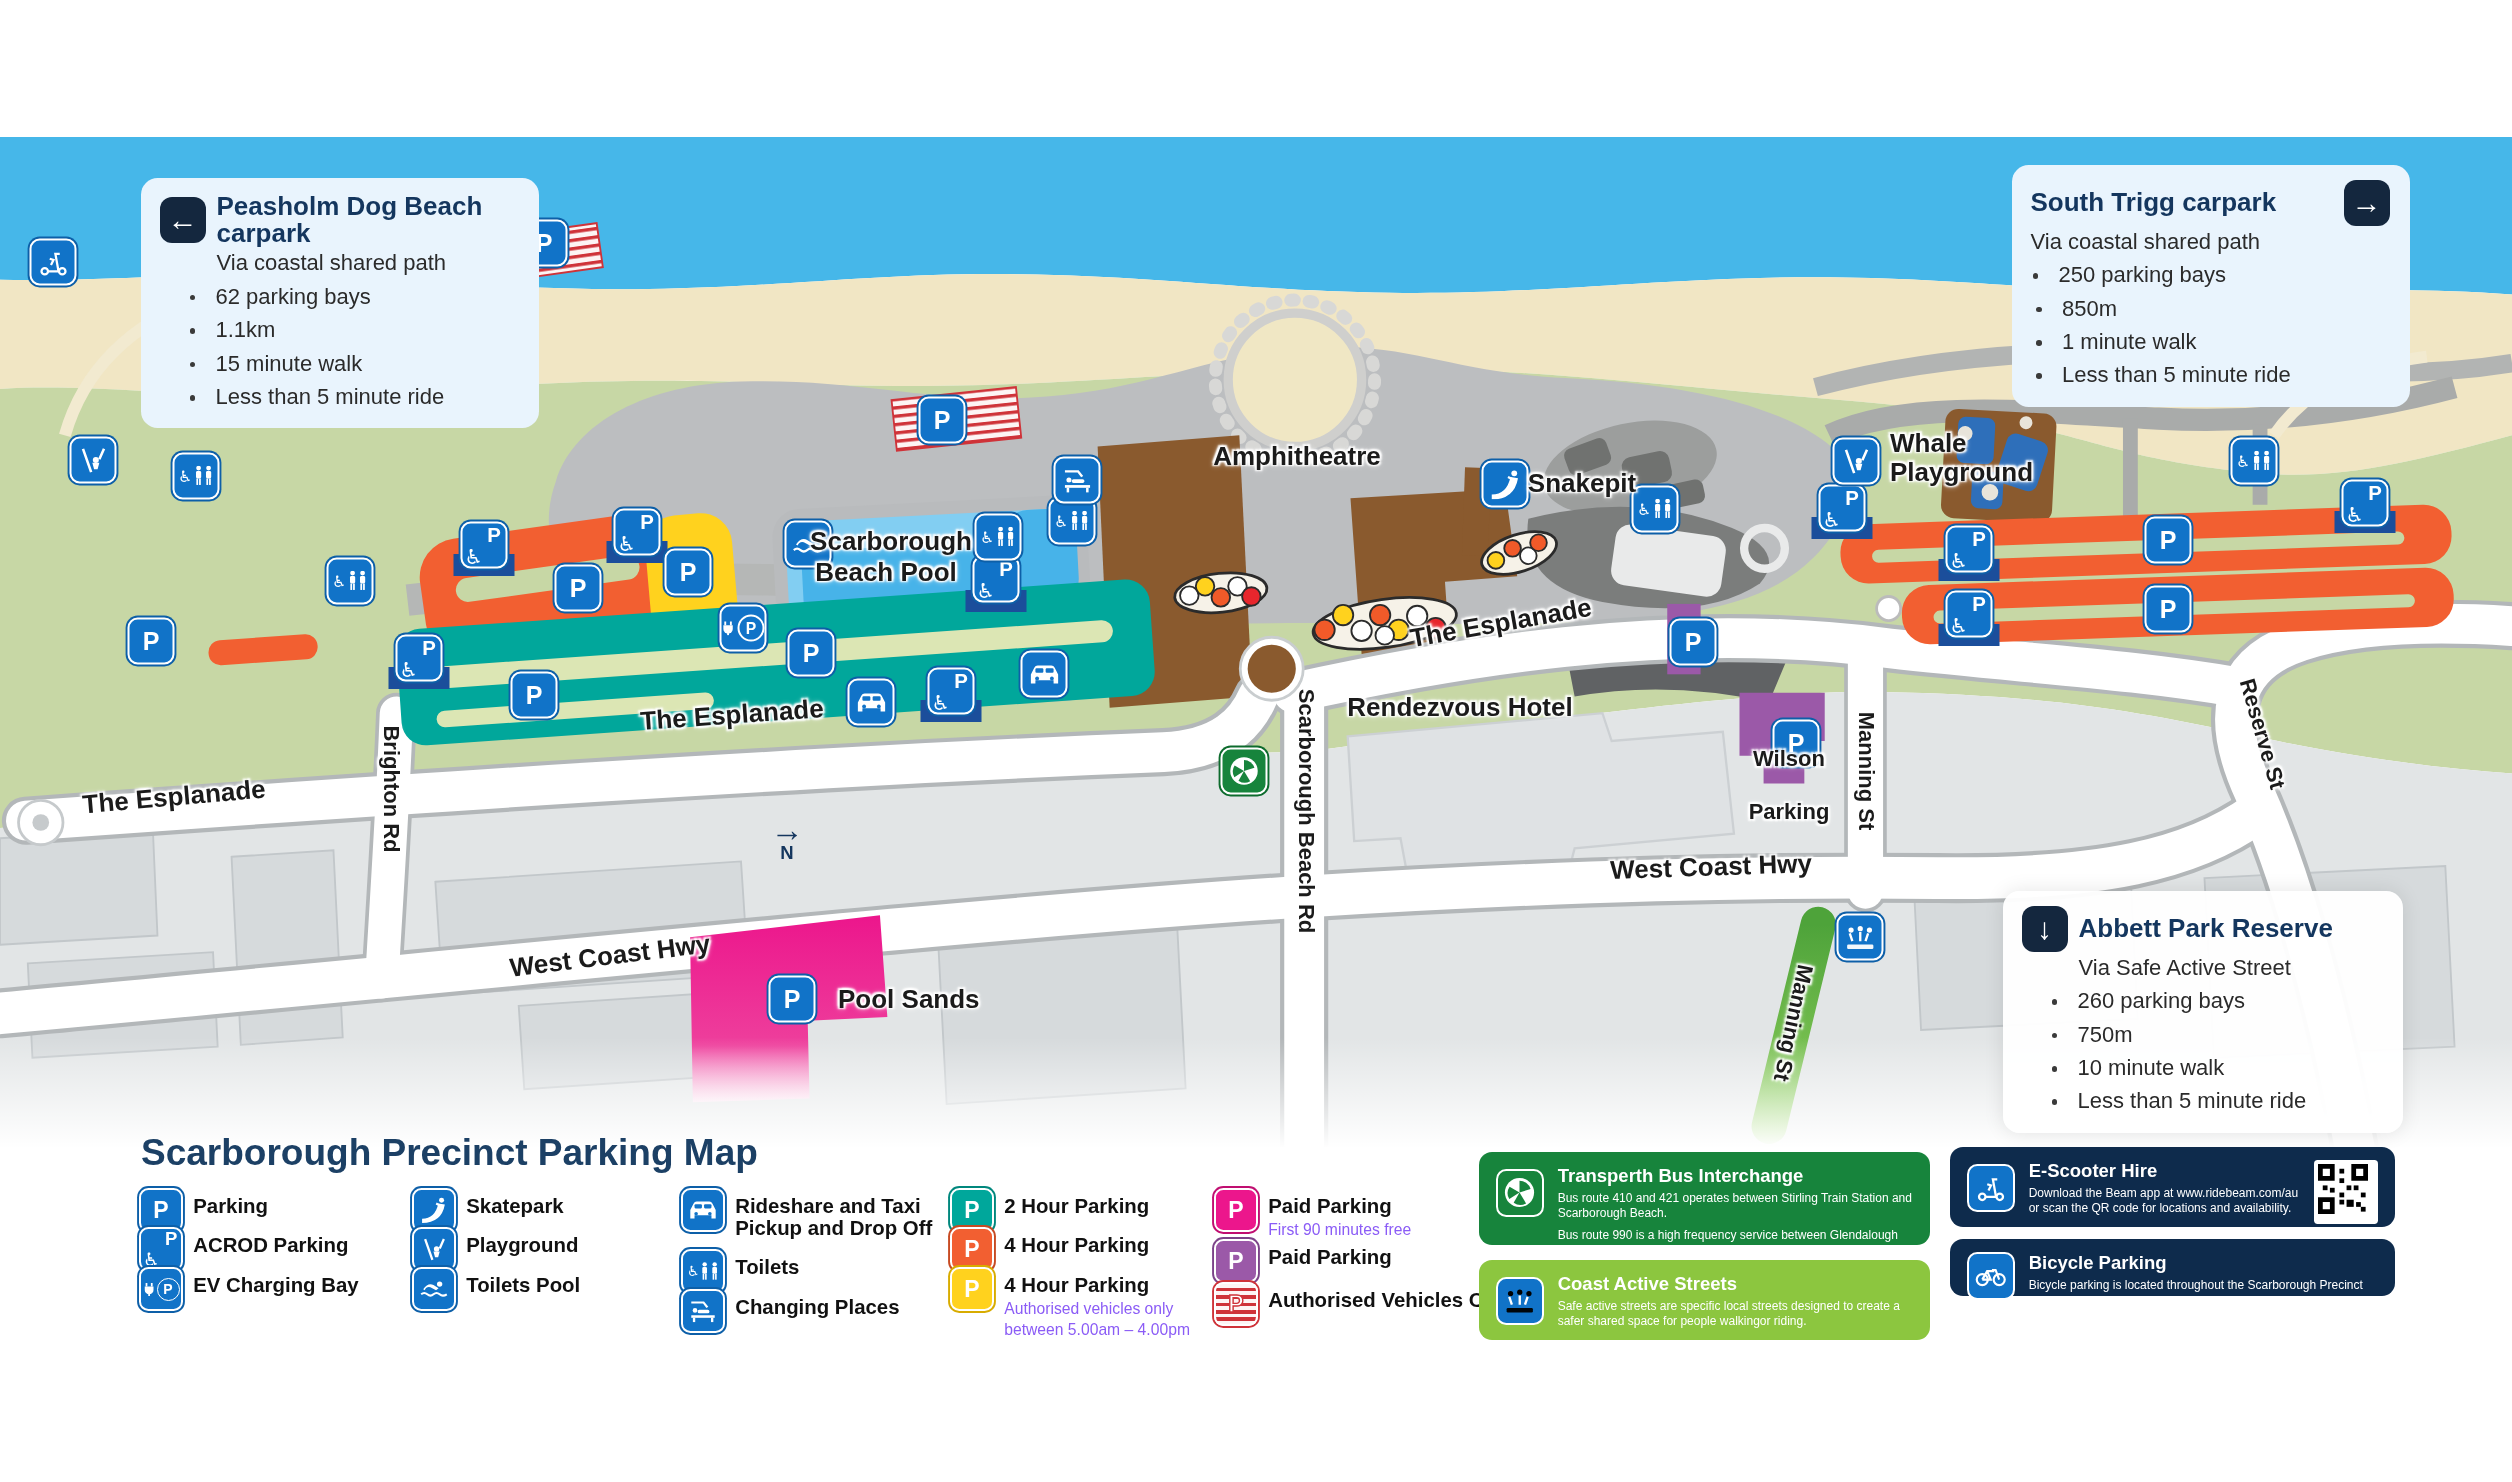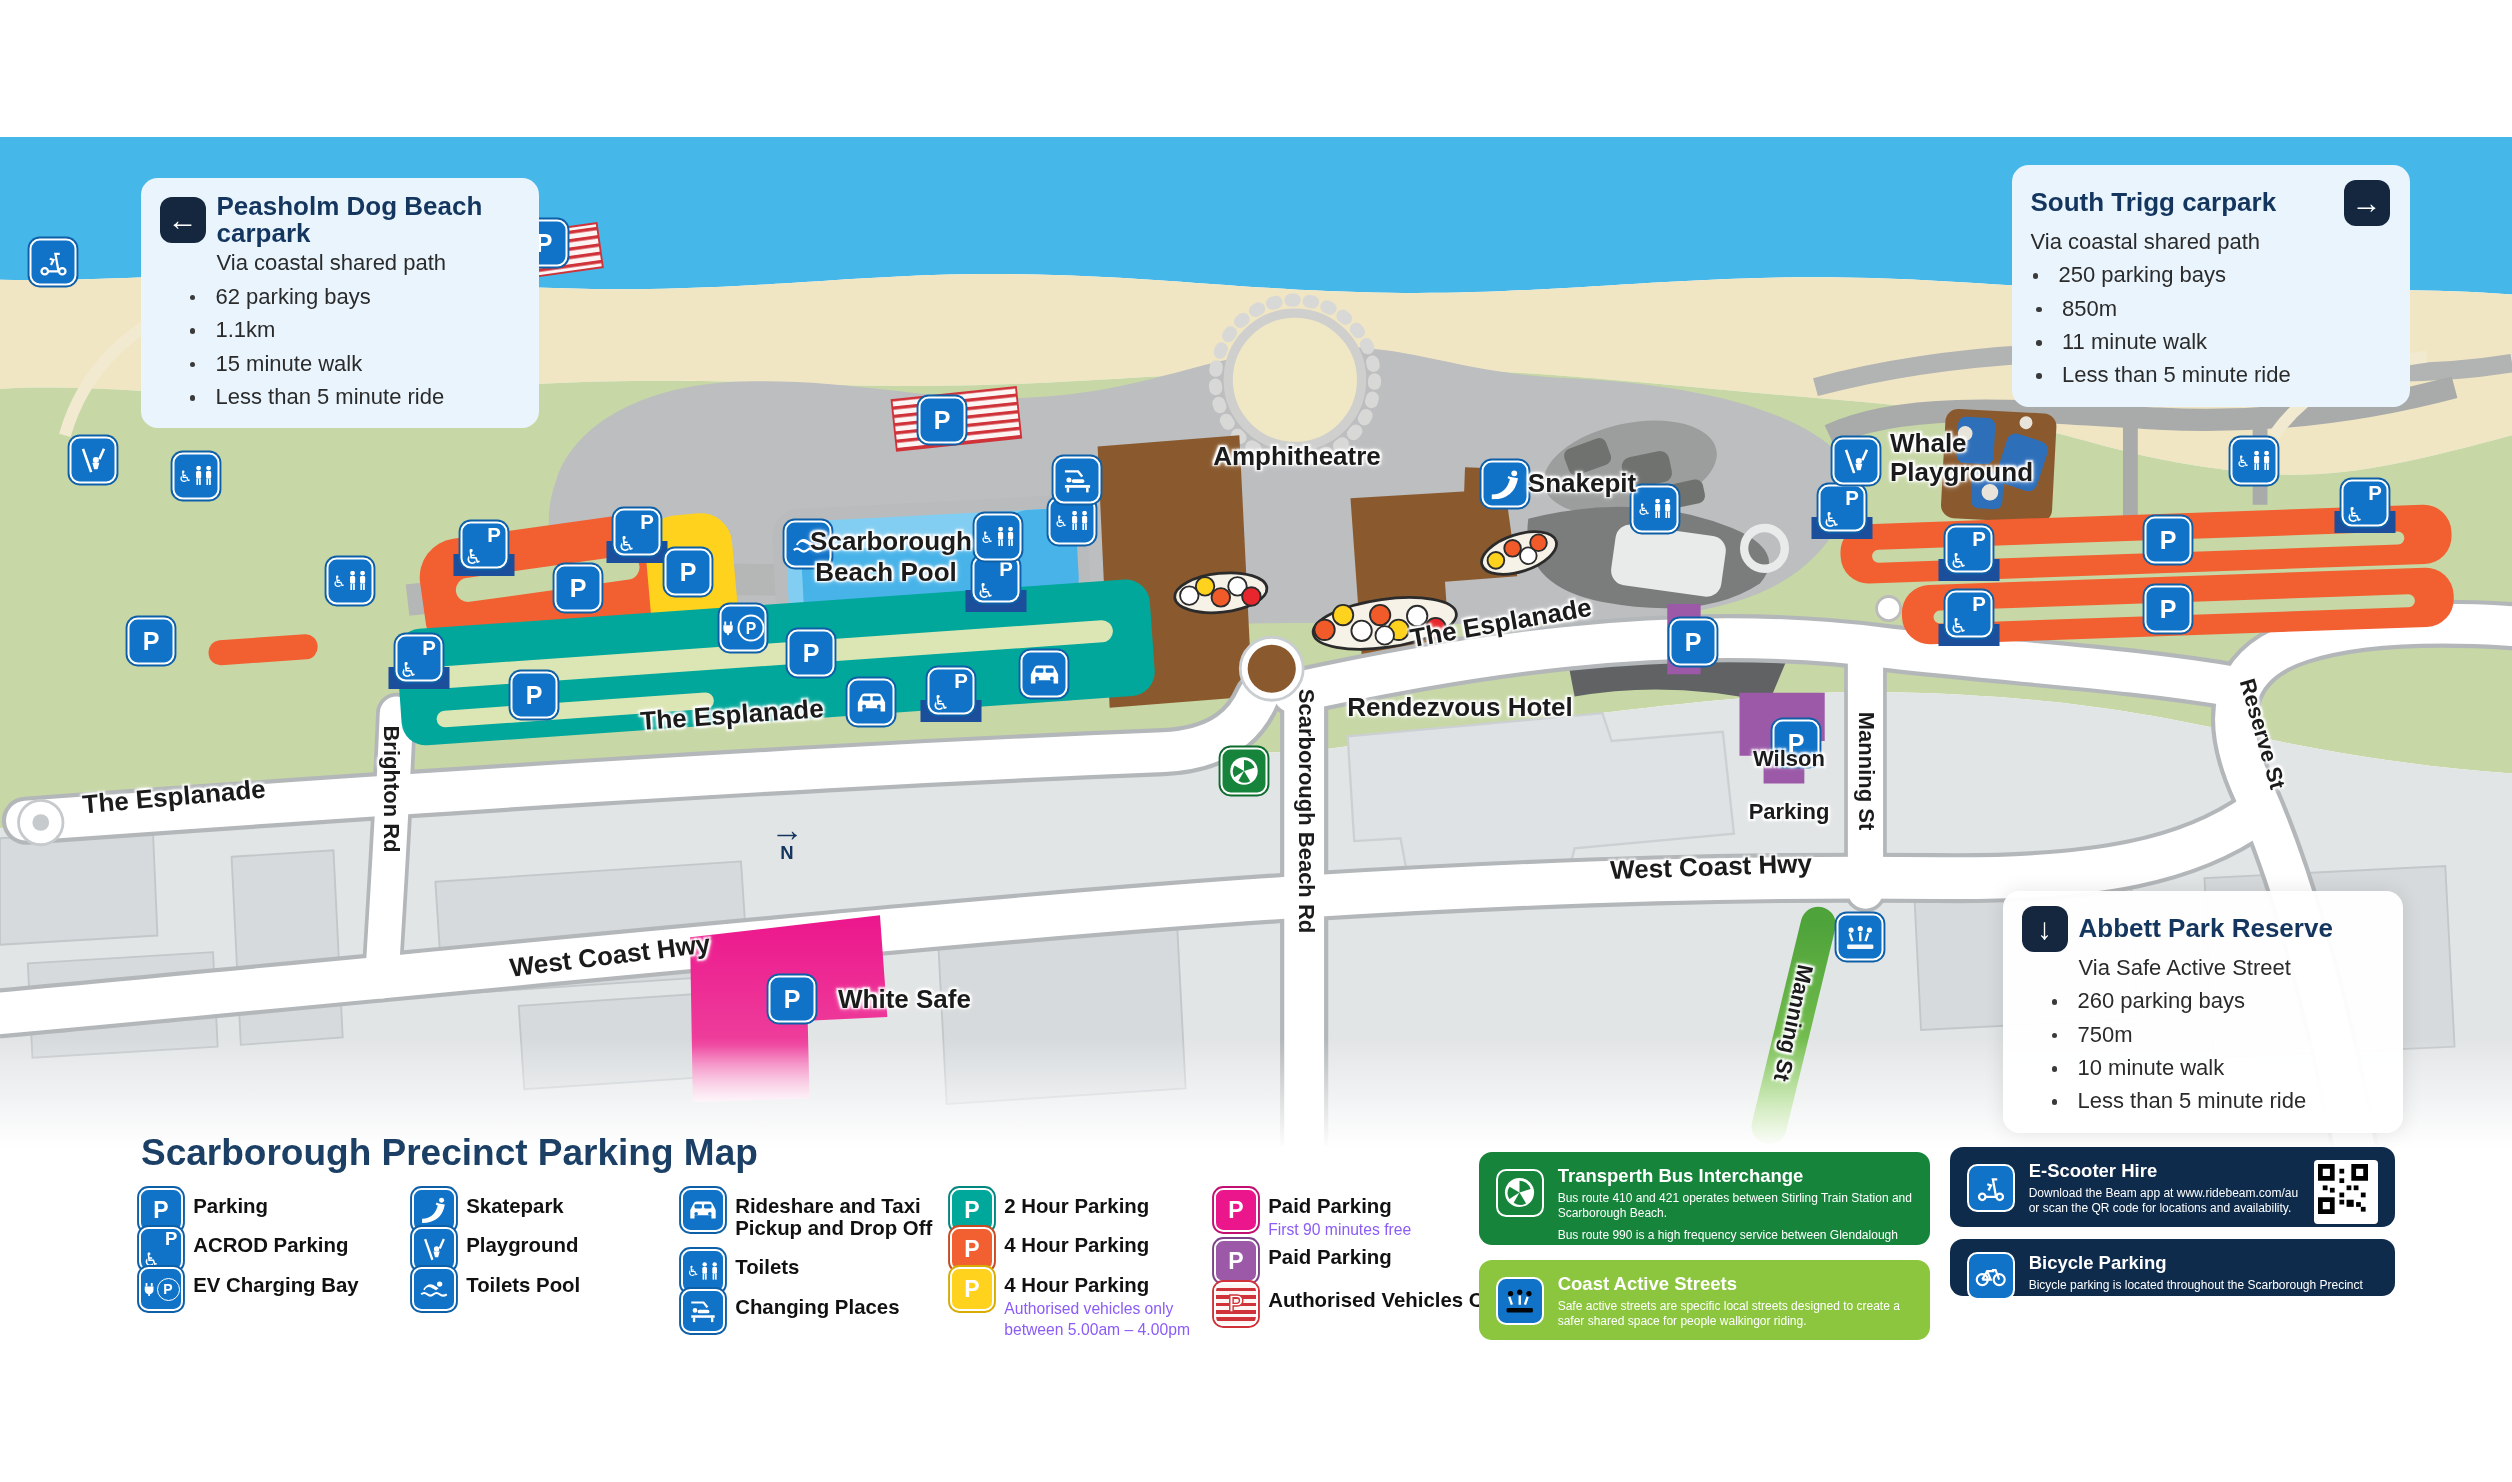--- a/index.html
+++ b/index.html
@@ -548,21 +548,21 @@
 <div class="mlab" style="left:1501px;top:623px;--r:-10deg">The Esplanade</div>
 <div class="mlab" style="left:1460px;top:707px">Rendezvous Hotel</div>
 <div class="mlab vert sm" style="left:1306px;top:811px">Scarborough Beach Rd</div>
 <div class="mlab" style="left:610px;top:956px;--r:-7deg">West Coast Hwy</div>
 <div class="mlab" style="left:1711px;top:867px;--r:-2deg">West Coast Hwy</div>
 <div class="mlab sm" style="left:1789px;top:759px">Wilson</div>
 <div class="mlab sm" style="left:1789px;top:812px">Parking</div>
 <div class="mlab vert sm" style="left:1866px;top:771px">Manning St</div>
 <div class="mlab vert sm" style="left:1793px;top:1023px;--r:12deg">Manning St</div>
 <div class="mlab sm" style="left:2262px;top:734px;--r:74deg">Reserve St</div>
-<div class="mlab leftal" style="left:838px;top:999px">White Safe</div>
+<div class="mlab leftal" style="left:838px;top:999px">Pool Sands</div>
 
 <div id="north">
   <span class="na">→</span>
   <span class="nn">N</span>
 </div>
 
 <div class="ibox" style="left:141px;top:178px;width:359px">
   <div class="hd">
     <div class="arrow">
           <span>←</span>
@@ -582,21 +582,21 @@
   <div class="hd">
     <h3>South Trigg carpark</h3>
     <div class="arrow" style="margin-left:auto">
           <span>→</span>
         </div>
   </div>
   <div class="sub">Via coastal shared path</div>
   <ul>
     <li style="margin-left:28px">250 parking bays</li>
     <li style="margin-left:31.5px">850m</li>
-    <li style="margin-left:31.5px">11 minute walk</li>
+    <li style="margin-left:31.5px">1 minute walk</li>
     <li style="margin-left:31.5px">Less than 5 minute ride</li>
   </ul>
 </div>
 
 <div class="ibox white" style="left:2003px;top:891px;width:361px">
   <div class="hd">
     <div class="arrow">
           <span>↓</span>
         </div>
     <h3>Abbett Park Reserve</h3>

